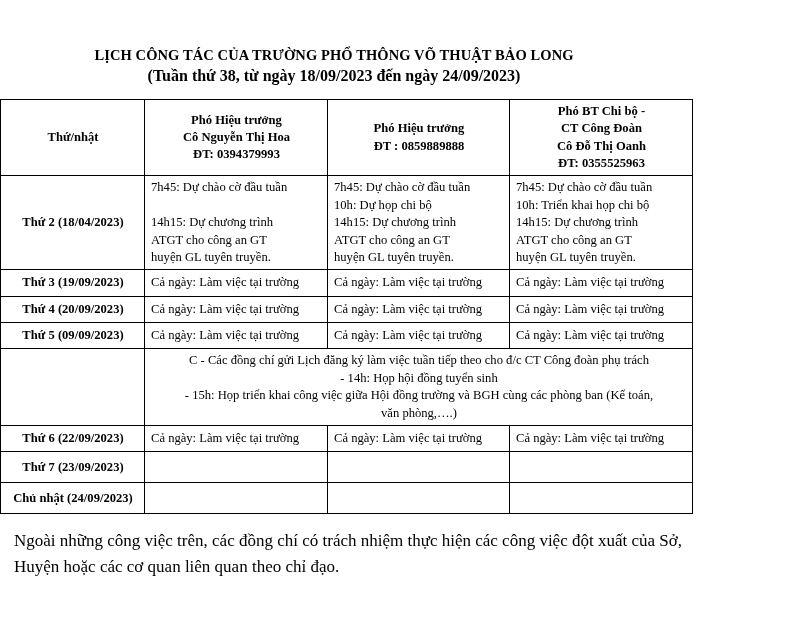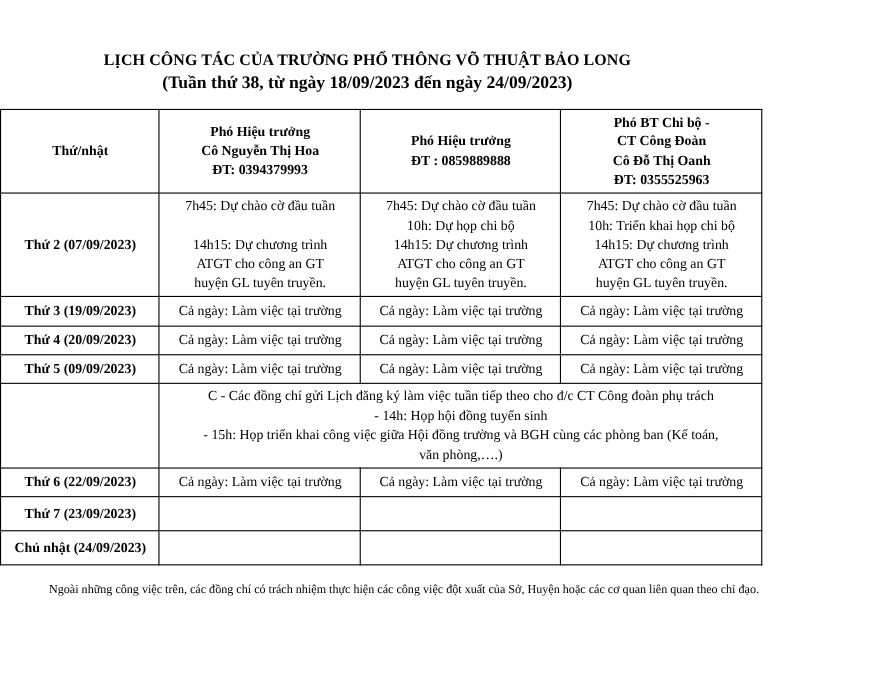--- a/index.html
+++ b/index.html
@@ -73,21 +73,21 @@
     text-align: center;
     font-weight: bold;
     line-height: 1.32;
     padding-top: 6px;
     padding-bottom: 6px;
   }
   td.head-cell.day-head {
     vertical-align: middle;
   }
   td.body-cell {
-    text-align: center;
+    text-align: left;
     vertical-align: top;
     padding-top: 5px;
     padding-bottom: 5px;
   }
   td.body-cell.one-line {
     vertical-align: middle;
     padding-top: 4px;
     padding-bottom: 4px;
     white-space: nowrap;
   }
@@ -105,23 +105,23 @@
     white-space: pre-line;
   }
   .head-lines {
     white-space: pre-line;
   }
 
   
   .footer-note {
     margin: 14px auto 0 auto;
     width: 690px;
-    font-size: 11px;
+    font-size: 17px;
     line-height: 1.5;
-    text-align: right;
+    text-align: left;
     padding-left: 14px;
     box-sizing: border-box;
   }
 </style>
 </head>
 <body>
 
 <div class="page">
 
   <div class="title-block">
@@ -154,21 +154,21 @@
           </td>
           <td class="head-cell">
             <span class="head-lines">Phó BT Chi bộ -
 CT Công Đoàn
 Cô Đỗ Thị Oanh
 ĐT: 0355525963</span>
           </td>
         </tr>
 
         <tr>
-          <td class="day-cell">Thứ 2 (07/09/2023)</td>
+          <td class="day-cell">Thứ 2 (18/04/2023)</td>
           <td class="body-cell">
             <span class="cell-lines">7h45: Dự chào cờ đầu tuần
 
 14h15: Dự chương trình
 ATGT cho công an GT
 huyện GL tuyên truyền.</span>
           </td>
           <td class="body-cell">
             <span class="cell-lines">7h45: Dự chào cờ đầu tuần
 10h: Dự họp chi bộ

